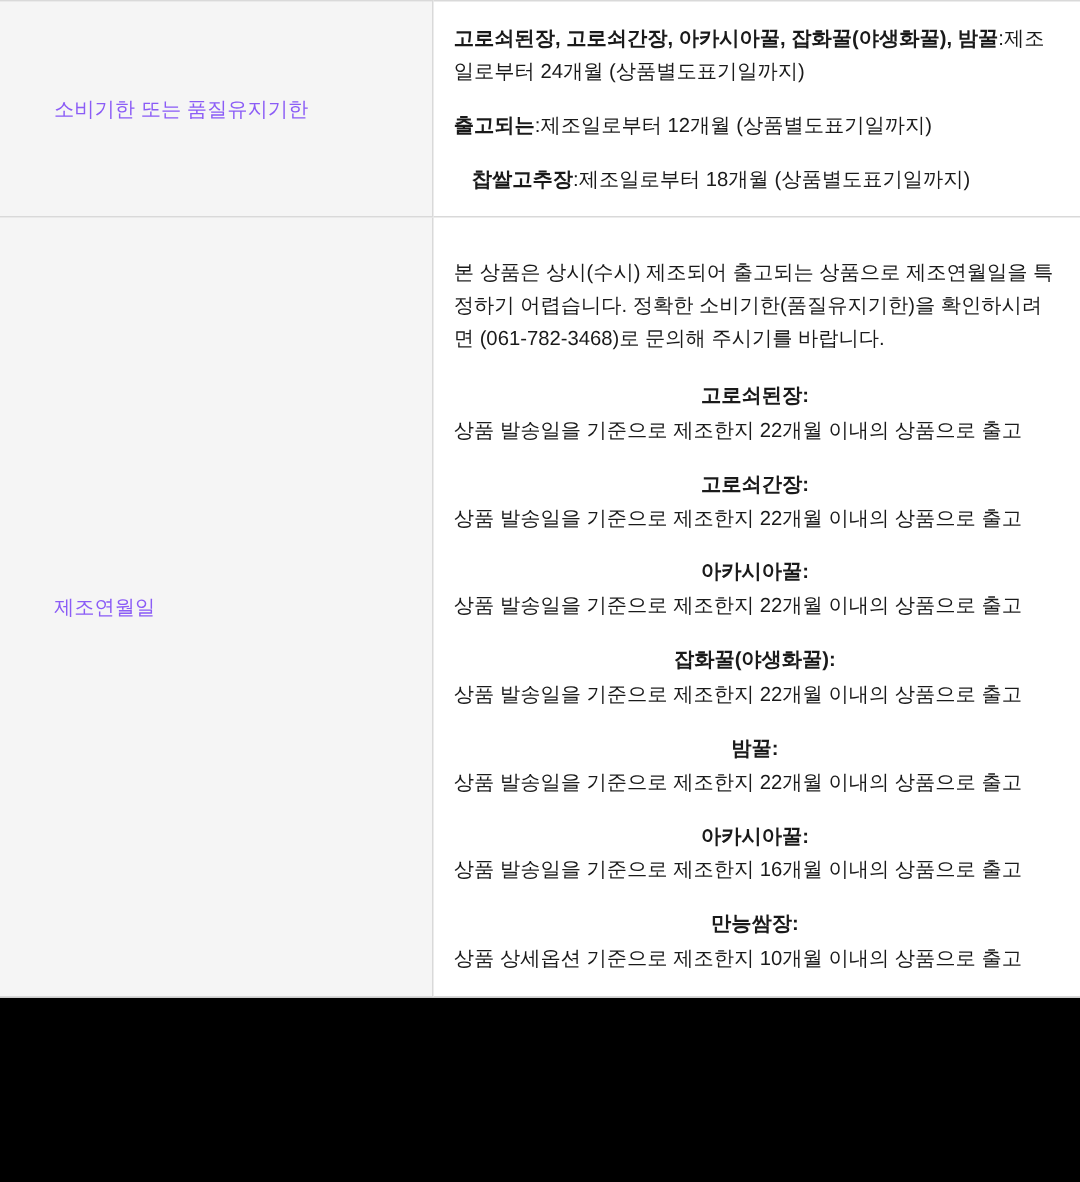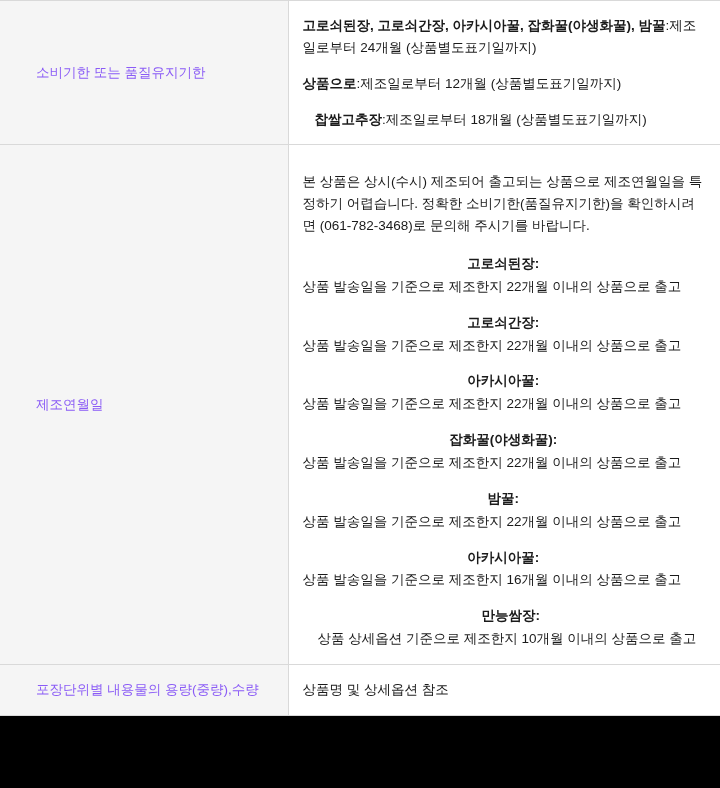--- a/index.html
+++ b/index.html
@@ -59,21 +59,20 @@
     font-weight: bold;
   }
   .para {
     margin: 12px 0 16px 0;
   }
   .grp {
     margin: 0 0 14px 0;
   }
   .grp:last-child {
     margin-bottom: 0;
-    margin-left: 15px;
   }
   .grp .head {
     font-weight: bold;
     display: block;
     margin-bottom: 1px;
     text-align: center;
   }
   .grp .body {
     display: block;
   }
@@ -91,21 +90,21 @@
 <div class="doc">
   <table class="spec">
     <tbody>
       <tr>
         <td class="label label-mid">소비기한 또는 품질유지기한</td>
         <td class="value">
           <div class="vrow">
             <span class="b">고로쇠된장, 고로쇠간장, 아카시아꿀, 잡화꿀(야생화꿀), 밤꿀</span><span>:제조일로부터 24개월 (상품별도표기일까지)</span>
           </div>
           <div class="vrow">
-            <span class="b">상품으로</span><span>:제조일로부터 12개월 (상품별도표기일까지)</span>
+            <span class="b">출고되는</span><span>:제조일로부터 12개월 (상품별도표기일까지)</span>
           </div>
           <div class="vrow">
             <span class="b">찹쌀고추장</span><span>:제조일로부터 18개월 (상품별도표기일까지)</span>
           </div>
         </td>
       </tr>
 
       <tr>
         <td class="label label-mid">제조연월일</td>
         <td class="value">
@@ -135,19 +134,15 @@
             <span class="head">아카시아꿀:</span>
             <span class="body">상품 발송일을 기준으로 제조한지 16개월 이내의 상품으로 출고</span>
           </div>
           <div class="grp">
             <span class="head">만능쌈장:</span>
             <span class="body">상품 상세옵션 기준으로 제조한지 10개월 이내의 상품으로 출고</span>
           </div>
         </td>
       </tr>
 
-      <tr>
-        <td class="label label-mid simple">포장단위별 내용물의 용량(중량),수량</td>
-        <td class="value simple">상품명 및 상세옵션 참조</td>
-      </tr>
     </tbody>
   </table>
 </div>
 
 </body></html>

